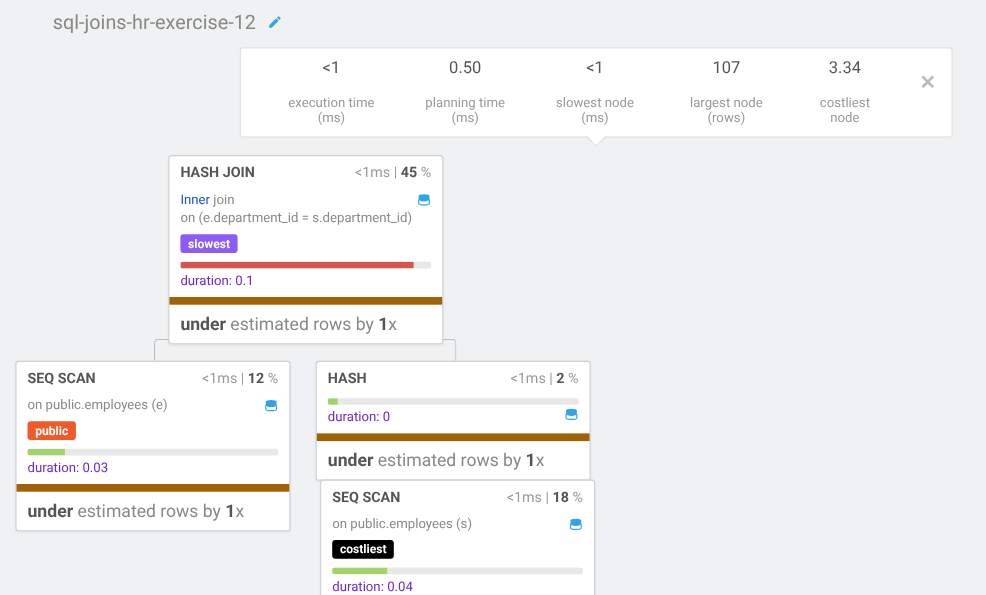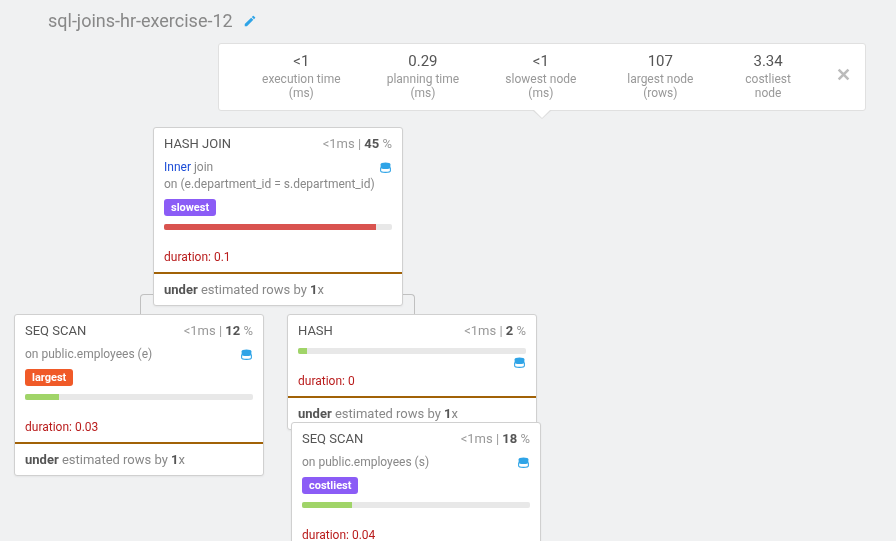--- a/index.html
+++ b/index.html
@@ -3,44 +3,44 @@
 <meta charset="utf-8">
 <style>
 *{box-sizing:border-box;margin:0;padding:0}
 body{font-family:-apple-system,BlinkMacSystemFont,"Segoe UI",Roboto,Arial,sans-serif;background:#f0f1f2;width:896px;height:541px;position:relative;color:#555;font-size:13px}
 .header{display:flex;align-items:flex-end;padding:10px 0 12px 48px}
 .title{font-size:18px;color:#888;font-weight:400}
 .edit-ic{color:#2fa4e7;margin-left:10px;cursor:pointer}
 .stats{position:relative;background:#fff;border:1px solid #e0e0e0;border-radius:3px;display:flex;padding:8px 50px 10px 20px;margin:0 30px 0 218px}
 .stat{text-align:center;padding:0 10px}
 .stat-v{font-size:15px;color:#555}
-.stat-l{font-size:12px;color:#999;margin-top:2px}
+.stat-l{font-size:12px;color:#999;margin-top:16px}
 .close-x{position:absolute;right:14px;top:20px;color:#bbb;font-size:18px;font-weight:bold;cursor:pointer}
 .pointer{position:absolute;left:50%;bottom:-9px;transform:translateX(-50%);width:0;height:0;border-left:10px solid transparent;border-right:10px solid transparent;border-top:9px solid #ddd}
 .pointer:after{content:"";position:absolute;left:-9px;top:-10px;width:0;height:0;border-left:9px solid transparent;border-right:9px solid transparent;border-top:9px solid #fff}
 .canvas{position:relative;height:440px}
 .node{position:absolute;background:#fff;border:1px solid #d0d0d0;border-radius:3px;width:250px;box-shadow:0 1px 2px rgba(0,0,0,0.05)}
 .nhead{display:flex;justify-content:space-between;padding:8px 10px;font-size:13px}
-.nname{font-weight:normal;color:#555}
+.nname{font-weight:bold;color:#555}
 .nmeta{color:#999}
 .nmeta b{color:#555}
 .nbody{padding:0 10px 8px 10px;position:relative}
 .ndesc{font-size:12px;color:#888;line-height:1.4}
 .ndesc .k{color:#1d4ed8}
 .dbic{position:absolute;right:10px;top:2px;color:#2fa4e7;font-size:13px}
 .tag{display:inline-block;padding:2px 7px;border-radius:3px;color:#fff;font-size:11px;font-weight:bold;margin-top:6px}
 .tg-slow{background:#8b5cf6}
 .tg-large{background:#f05a28}
-.tg-cost{background:#8b5cf6}
+.tg-cost{background:#000000}
 .bar{height:6px;background:#e8e8e8;border-radius:2px;margin-top:8px;overflow:hidden}
 .barf{height:100%}
 .b-red{background:#d9534f}
 .b-green{background:#a0d468}
-.dur{font-size:12px;color:#b91c1c;margin-top:20px}
-.nfoot{border-top:2px solid #a16207;padding:8px 10px;font-size:13px;color:#888}
+.dur{font-size:12px;color:#6d28d9;margin-top:4px}
+.nfoot{border-top:7px solid #a16207;padding:8px 10px;font-size:16px;color:#888}
 .nfoot b{color:#555}
 .conn{position:absolute;border:1px solid #c0c0c0;border-bottom:none}
 </style>
 </head>
 <body>
 
 <div class="header">
   <span class="title">sql-joins-hr-exercise-12</span>
   <span class="edit-ic">
     <svg width="14" height="14" viewBox="0 0 24 24" fill="currentColor">
@@ -48,21 +48,21 @@
       </svg>
   </span>
 </div>
 
 <div class="stats">
   <div class="stat">
       <div class="stat-v">&lt;1</div>
       <div class="stat-l">execution time (ms)</div>
     </div>
   <div class="stat">
-      <div class="stat-v">0.29</div>
+      <div class="stat-v">0.50</div>
       <div class="stat-l">planning time (ms)</div>
     </div>
   <div class="stat">
       <div class="stat-v">&lt;1</div>
       <div class="stat-l">slowest node (ms)</div>
     </div>
   <div class="stat">
       <div class="stat-v">107</div>
       <div class="stat-l">largest node (rows)</div>
     </div>
@@ -105,21 +105,21 @@
         <span class="nname">SEQ SCAN</span>
         <span class="nmeta"><span>&lt;1ms</span> | <b><span>12</span></b> %</span>
       </div>
     <div class="nbody">
       <div class="ndesc">on public.employees (e)</div>
       <span class="dbic"><svg width="13" height="14" viewBox="0 0 24 24" fill="currentColor">
             <ellipse cx="12" cy="5" rx="9" ry="3"></ellipse>
             <path d="M3 5v6c0 1.66 4 3 9 3s9-1.34 9-3V5"></path>
             <path d="M3 11v6c0 1.66 4 3 9 3s9-1.34 9-3v-6" fill="none" stroke="currentColor" stroke-width="2"></path>
           </svg></span>
-      <span class="tag tg-large">largest</span>
+      <span class="tag tg-large">public</span>
       <div class="bar">
           <div class="barf b-green" style="width:15%"></div>
         </div>
       <div class="dur">duration: 0.03</div>
     </div>
     <div class="nfoot"><b>under</b><span> estimated rows by </span><b>1</b><span>x</span></div>
   </div>
 
   <div class="node" style="left:287px;top:203px">
     <div class="nhead">

